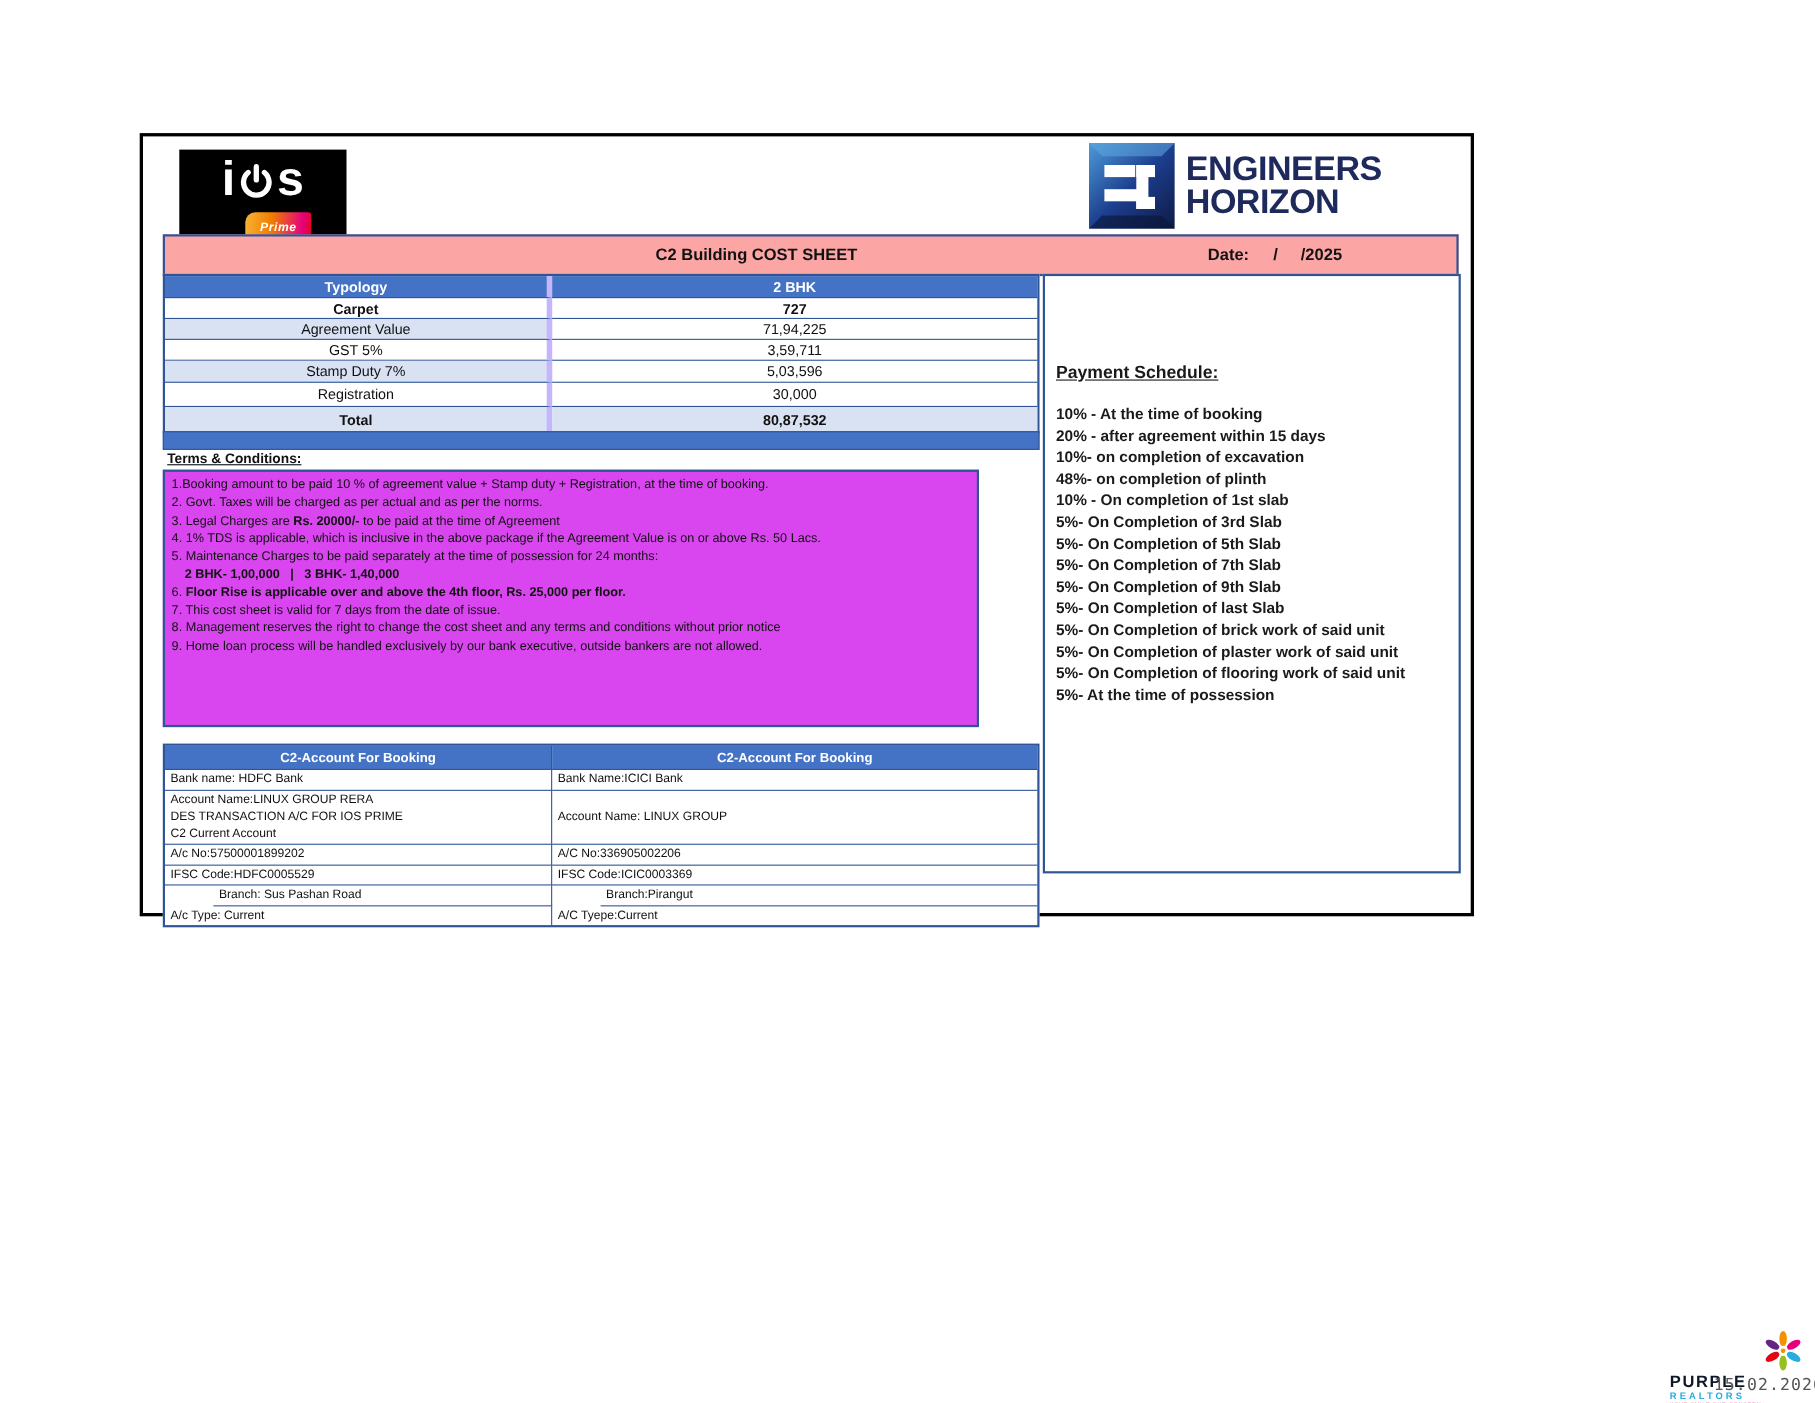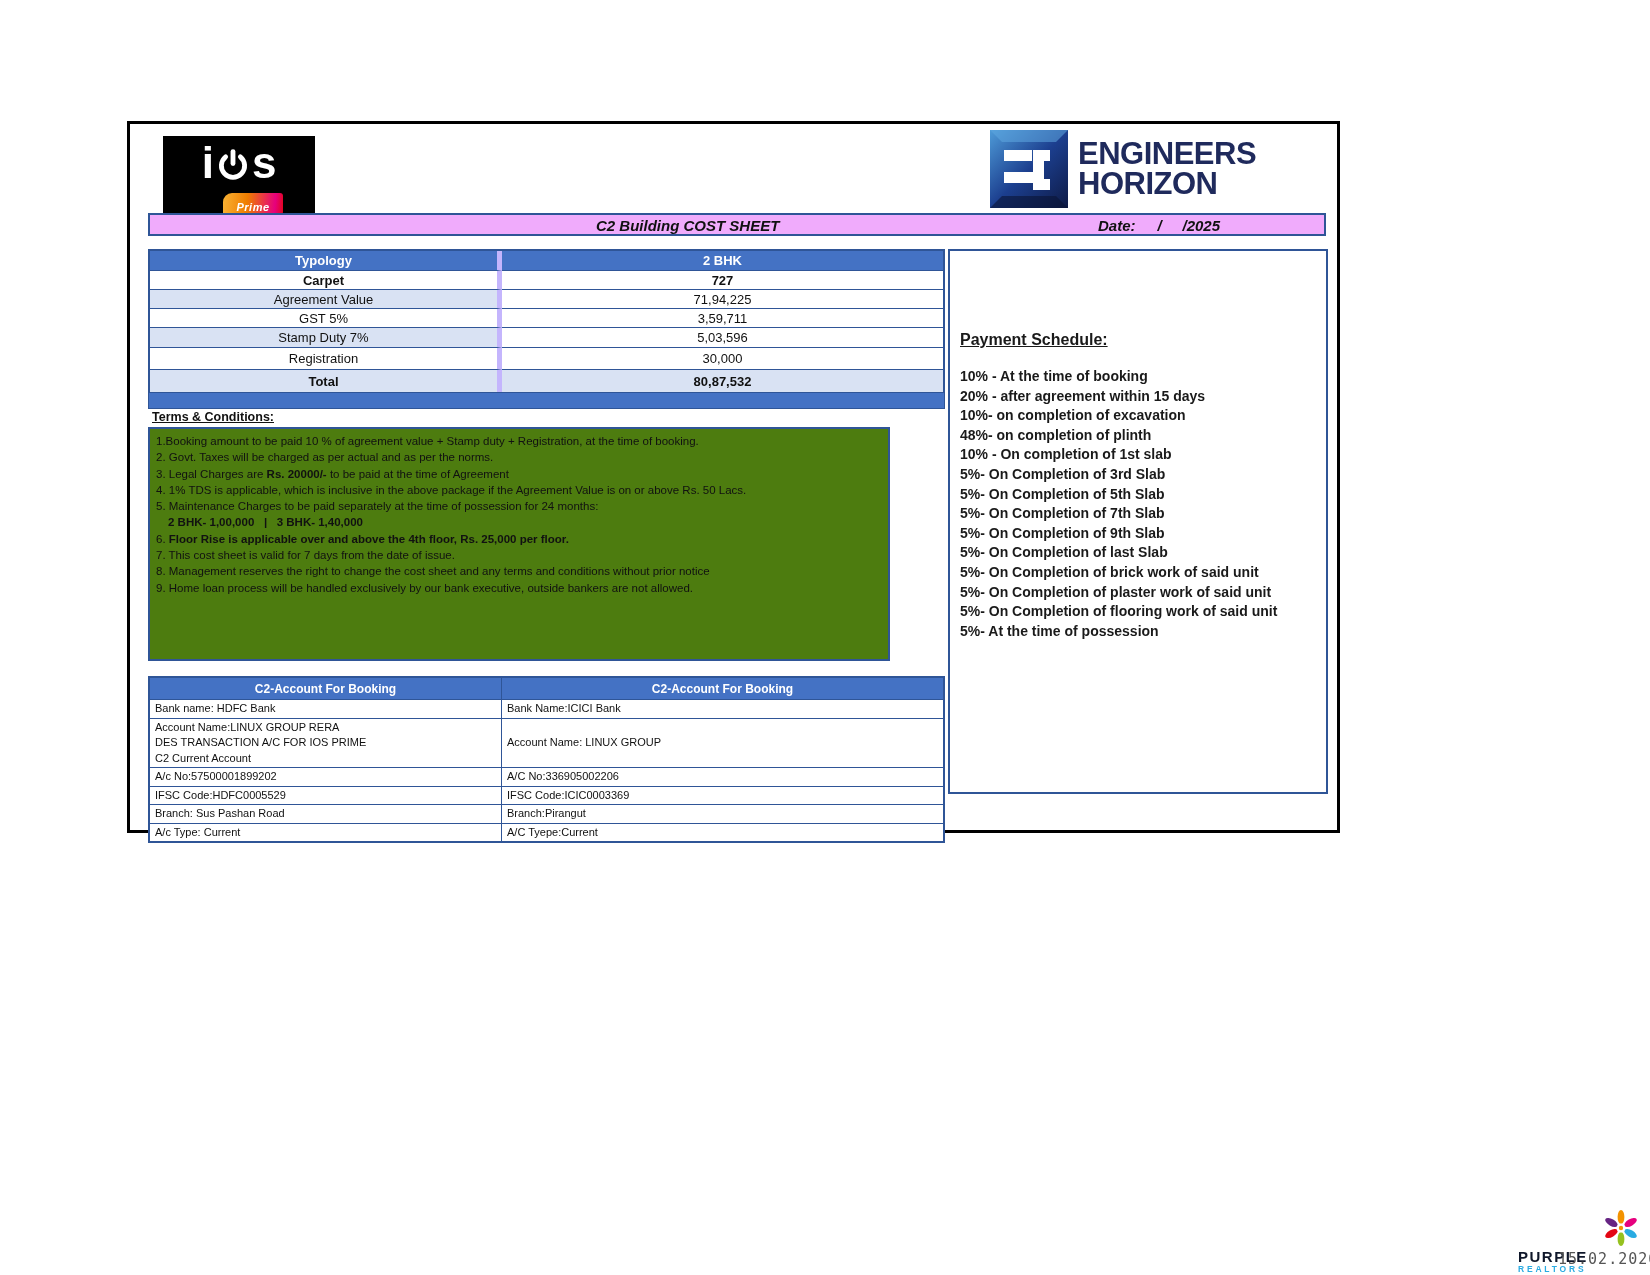--- a/index.html
+++ b/index.html
@@ -21,22 +21,22 @@
     background:linear-gradient(95deg,#F9B233 0%,#EF7D00 40%,#E6007E 85%,#E30613 100%);
     color:#fff;font-style:italic;font-weight:700;font-size:11px;
     display:flex;align-items:center;justify-content:center;letter-spacing:0.5px;}
 
   
   .eh-logo{position:absolute;left:860px;top:6px;display:flex;align-items:center;gap:10px;}
   .eh-icon{width:78px;height:78px;display:block;}
   .eh-text div{color:#1F2A5C;font-weight:700;font-size:31px;line-height:30px;letter-spacing:-0.5px;}
 
   
-  .title-bar{position:absolute;left:18px;top:89px;width:1178px;height:23px;
-    border:2px solid #2F5597;box-sizing:border-box;background:#f0abfc;font-style:italic;}
+  .title-bar{position:absolute;left:18px;top:89px;width:1178px;height:38px;
+    border:2px solid #2F5597;box-sizing:border-box;background:#fca5a5;}
   .page-title{position:absolute;left:45.8%;top:50%;transform:translate(-50%,-50%);
     font-weight:700;font-size:15px;white-space:nowrap;}
   .date-group{position:absolute;left:948px;top:50%;transform:translateY(-50%);
     font-weight:700;font-size:15px;white-space:pre;display:flex;}
   .date-group .dv{white-space:pre;margin-left:22px;}
 
   
   .cost-table{position:absolute;left:18px;top:125px;width:797px;
     border:2px solid #2F5597;box-sizing:border-box;background:#fff;}
   .cost-row{display:grid;grid-template-columns:352px 1fr;font-size:13px;}
@@ -56,21 +56,21 @@
   .r-alt>div:first-child{background:#D9E2F3;}
   .r-total>div{background:#D9E2F3;font-weight:700;}
 
   .band{position:absolute;left:18px;top:268px;width:797px;height:17px;
     background:#4472C4;border:1px solid #2F5597;box-sizing:border-box;}
 
   
   .terms-heading{position:absolute;left:22px;top:286px;font-size:12.5px;font-weight:700;
     text-decoration:underline;}
   .terms-box{position:absolute;left:18px;top:303px;width:742px;height:234px;
-    border:2px solid #2F5597;box-sizing:border-box;padding:4px 6px;font-size:11.5px;background:#4d7c0f;}
+    border:2px solid #2F5597;box-sizing:border-box;padding:4px 6px;font-size:11.5px;background:#d946ef;}
   .term-line{line-height:16.3px;white-space:pre-wrap;}
   .term-line.indent{padding-left:12px;}
   .term-line b{font-weight:700;}
 
   
   .payment-panel{position:absolute;left:818px;top:125px;width:380px;height:545px;
     border:2px solid #2F5597;box-sizing:border-box;padding:80px 4px 0 10px;background:#fff;}
   .payment-heading{font-size:16px;font-weight:700;text-decoration:underline;margin-bottom:18px;color:#1a1a1a;}
   .payment-item{font-size:14px;font-weight:700;line-height:19.6px;color:#1a1a1a;white-space:nowrap;}
 
@@ -81,21 +81,21 @@
   .acct-row > div{border-bottom:1px solid #2F5597;padding:1px 5px;box-sizing:border-box;
     display:flex;flex-direction:column;justify-content:center;}
   .acct-row > div:first-child{border-right:1px solid #2F5597;}
   .acct-row:last-child > div{border-bottom:none;}
   .acct-header > div{background:#4472C4;color:#fff;font-weight:700;font-size:12px;
     align-items:center;min-height:22px;}
   .acct-row:nth-child(2)>div{min-height:17px;}
   .acct-row:nth-child(3)>div{min-height:49px;}
   .acct-row:nth-child(4)>div{min-height:17px;}
   .acct-row:nth-child(5)>div{min-height:17px;}
-  .acct-row:nth-child(6)>div{min-height:17px;}
+  .acct-row:nth-child(6)>div{min-height:17px;margin-left:44px;}
   .acct-row:nth-child(7)>div{min-height:17px;}
   .acct-line{line-height:15.5px;}
 
   
   .purple-logo{position:absolute;left:1518px;top:1215px;display:flex;align-items:flex-start;}
   .pr-line1{color:#0f172a;font-weight:700;font-size:15px;letter-spacing:1.5px;line-height:14px;margin-top:35px;}
   .pr-line2{color:#29ABE2;font-weight:700;font-size:8.5px;letter-spacing:2.8px;line-height:10px;}
   .pr-tagline{color:#E6007E;font-size:5px;letter-spacing:0.6px;line-height:7px;}
   .pr-icon{width:38px;height:38px;margin-left:1px;margin-top:-6px;}
   .date-stamp{position:absolute;left:1558px;top:1250px;

